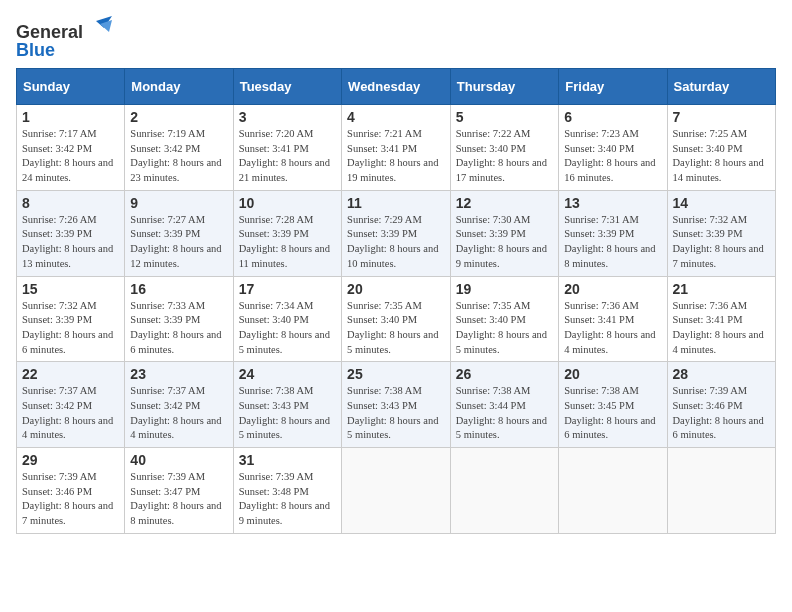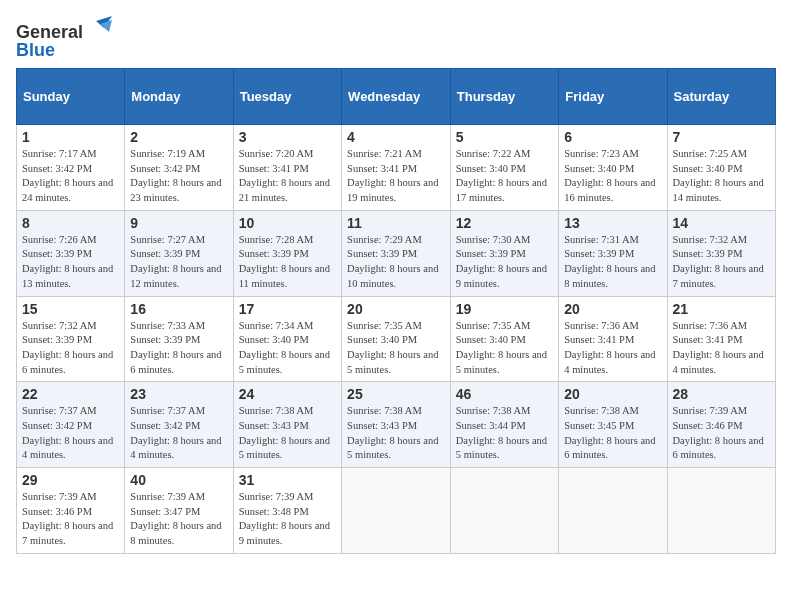--- a/index.html
+++ b/index.html
@@ -30,21 +30,21 @@
     }
     .calendar {
       width: 100%;
       border-collapse: collapse;
       font-size: 11px;
     }
     .calendar th {
       background: #2a6db5;
       color: white;
       text-align: left;
-      padding: 20px 6px;
+      padding: 10px 6px;
       font-size: 13px;
       font-weight: bold;
       border: 1px solid #1a5a9a;
     }
     .calendar td {
       vertical-align: top;
       border: 1px solid #ccc;
       padding: 4px 5px;
       width: 109px;
       min-height: 80px;
@@ -207,21 +207,21 @@
         </td>
         <td>
           <span class="day-number">24</span>
           <div class="day-info">Sunrise: 7:38 AM<br>Sunset: 3:43 PM<br>Daylight: 8 hours and 5 minutes.</div>
         </td>
         <td>
           <span class="day-number">25</span>
           <div class="day-info">Sunrise: 7:38 AM<br>Sunset: 3:43 PM<br>Daylight: 8 hours and 5 minutes.</div>
         </td>
         <td>
-          <span class="day-number">46</span>
+          <span class="day-number">26</span>
           <div class="day-info">Sunrise: 7:38 AM<br>Sunset: 3:44 PM<br>Daylight: 8 hours and 5 minutes.</div>
         </td>
         <td>
           <span class="day-number">20</span>
           <div class="day-info">Sunrise: 7:38 AM<br>Sunset: 3:45 PM<br>Daylight: 8 hours and 6 minutes.</div>
         </td>
         <td>
           <span class="day-number">28</span>
           <div class="day-info">Sunrise: 7:39 AM<br>Sunset: 3:46 PM<br>Daylight: 8 hours and 6 minutes.</div>
         </td>

